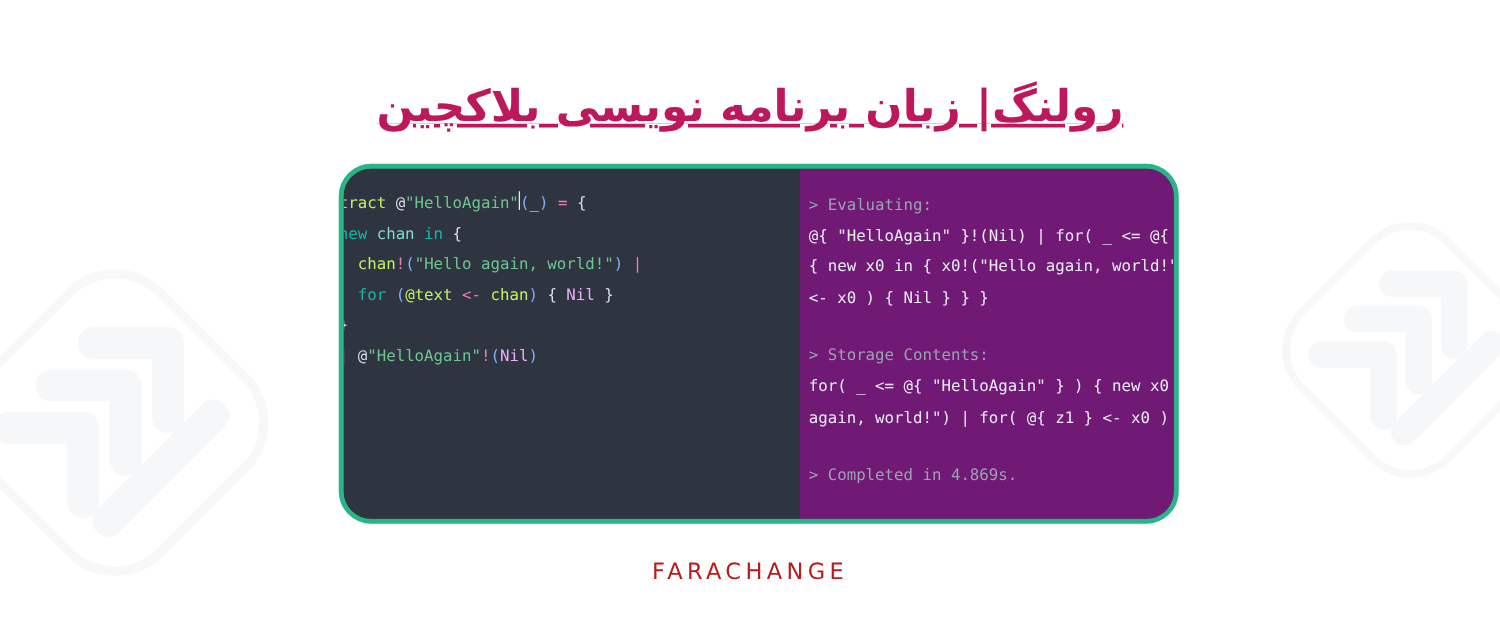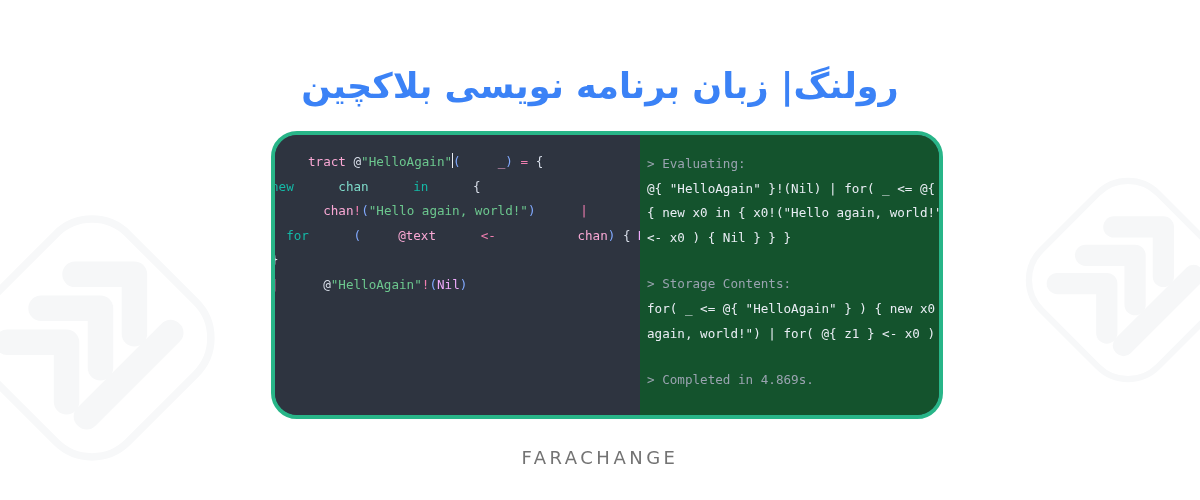--- a/index.html
+++ b/index.html
@@ -32,26 +32,27 @@
     left: 0;
     width: 1200px;
     text-align: center;
     z-index: 3;
   }
   .title {
     display: inline-block;
     font-family: "DejaVu Sans", sans-serif;
     font-size: 35px;
     font-weight: bold;
-    color: #3b82f6;
+    color: #be185d;
     direction: rtl;
     unicode-bidi: embed;
     letter-spacing: 0px;
     line-height: 1.25;
     white-space: nowrap;
+    text-decoration: underline;
   }
 
   
   .console-card {
     position: absolute;
     left: 271px;
     top: 131px;
     width: 672px;
     height: 288px;
     box-sizing: border-box;
@@ -75,36 +76,36 @@
 
   .editor-pane {
     width: 365px;
     background: #2e3440;
     padding: 15px 0 0 0;
     flex: 0 0 365px;
   }
 
   .output-pane {
     flex: 1 1 auto;
-    background: #14532d;
+    background: #701a75;
     padding: 17px 0 0 7px;
     color: #e6e9ef;
   }
 
   
   .code-line {
     position: relative;
     padding-left: 2px;
     margin-left: -6px;
   }
 
   
   .tok-kw      { color: #14b8a6; }   
   .tok-ident   { color: #7fdbca; }   
-  .tok-plain   { color: #f9a8d4; margin-left: 37px; }
+  .tok-plain   { color: #bef264; }
   .tok-str     { color: #6cc78e; }   
   .tok-punct   { color: #82aaff; }   
   .tok-op      { color: #f07eb0; }   
   .tok-nil     { color: #f0abfc; }   
   .tok-at      { color: #d8dee9; }
   .tok-brace   { color: #d8dee9; }
 
   .caret {
     display: inline-block;
     width: 1px;
@@ -130,21 +131,21 @@
     top: 447px;
     width: 1200px;
     text-align: center;
     z-index: 3;
   }
   .footer-logo-text {
     font-family: "DejaVu Sans", sans-serif;
     font-size: 18px;
     font-weight: 500;
     letter-spacing: 3.5px;
-    color: #737373;
+    color: #b91c1c;
   }
 </style>
 </head>
 <body>
 
 <div class="watermark wm-left">
   <svg width="300" height="300" viewBox="0 0 200 200" aria-hidden="true">
     <g transform="rotate(45 100 100)">
       <rect x="34" y="34" width="132" height="132" rx="34" ry="34" fill="none" stroke="#f7f8f9" stroke-width="5"></rect>
       <g fill="none" stroke="#f6f7f8" stroke-width="17" stroke-linecap="round" stroke-linejoin="round">

